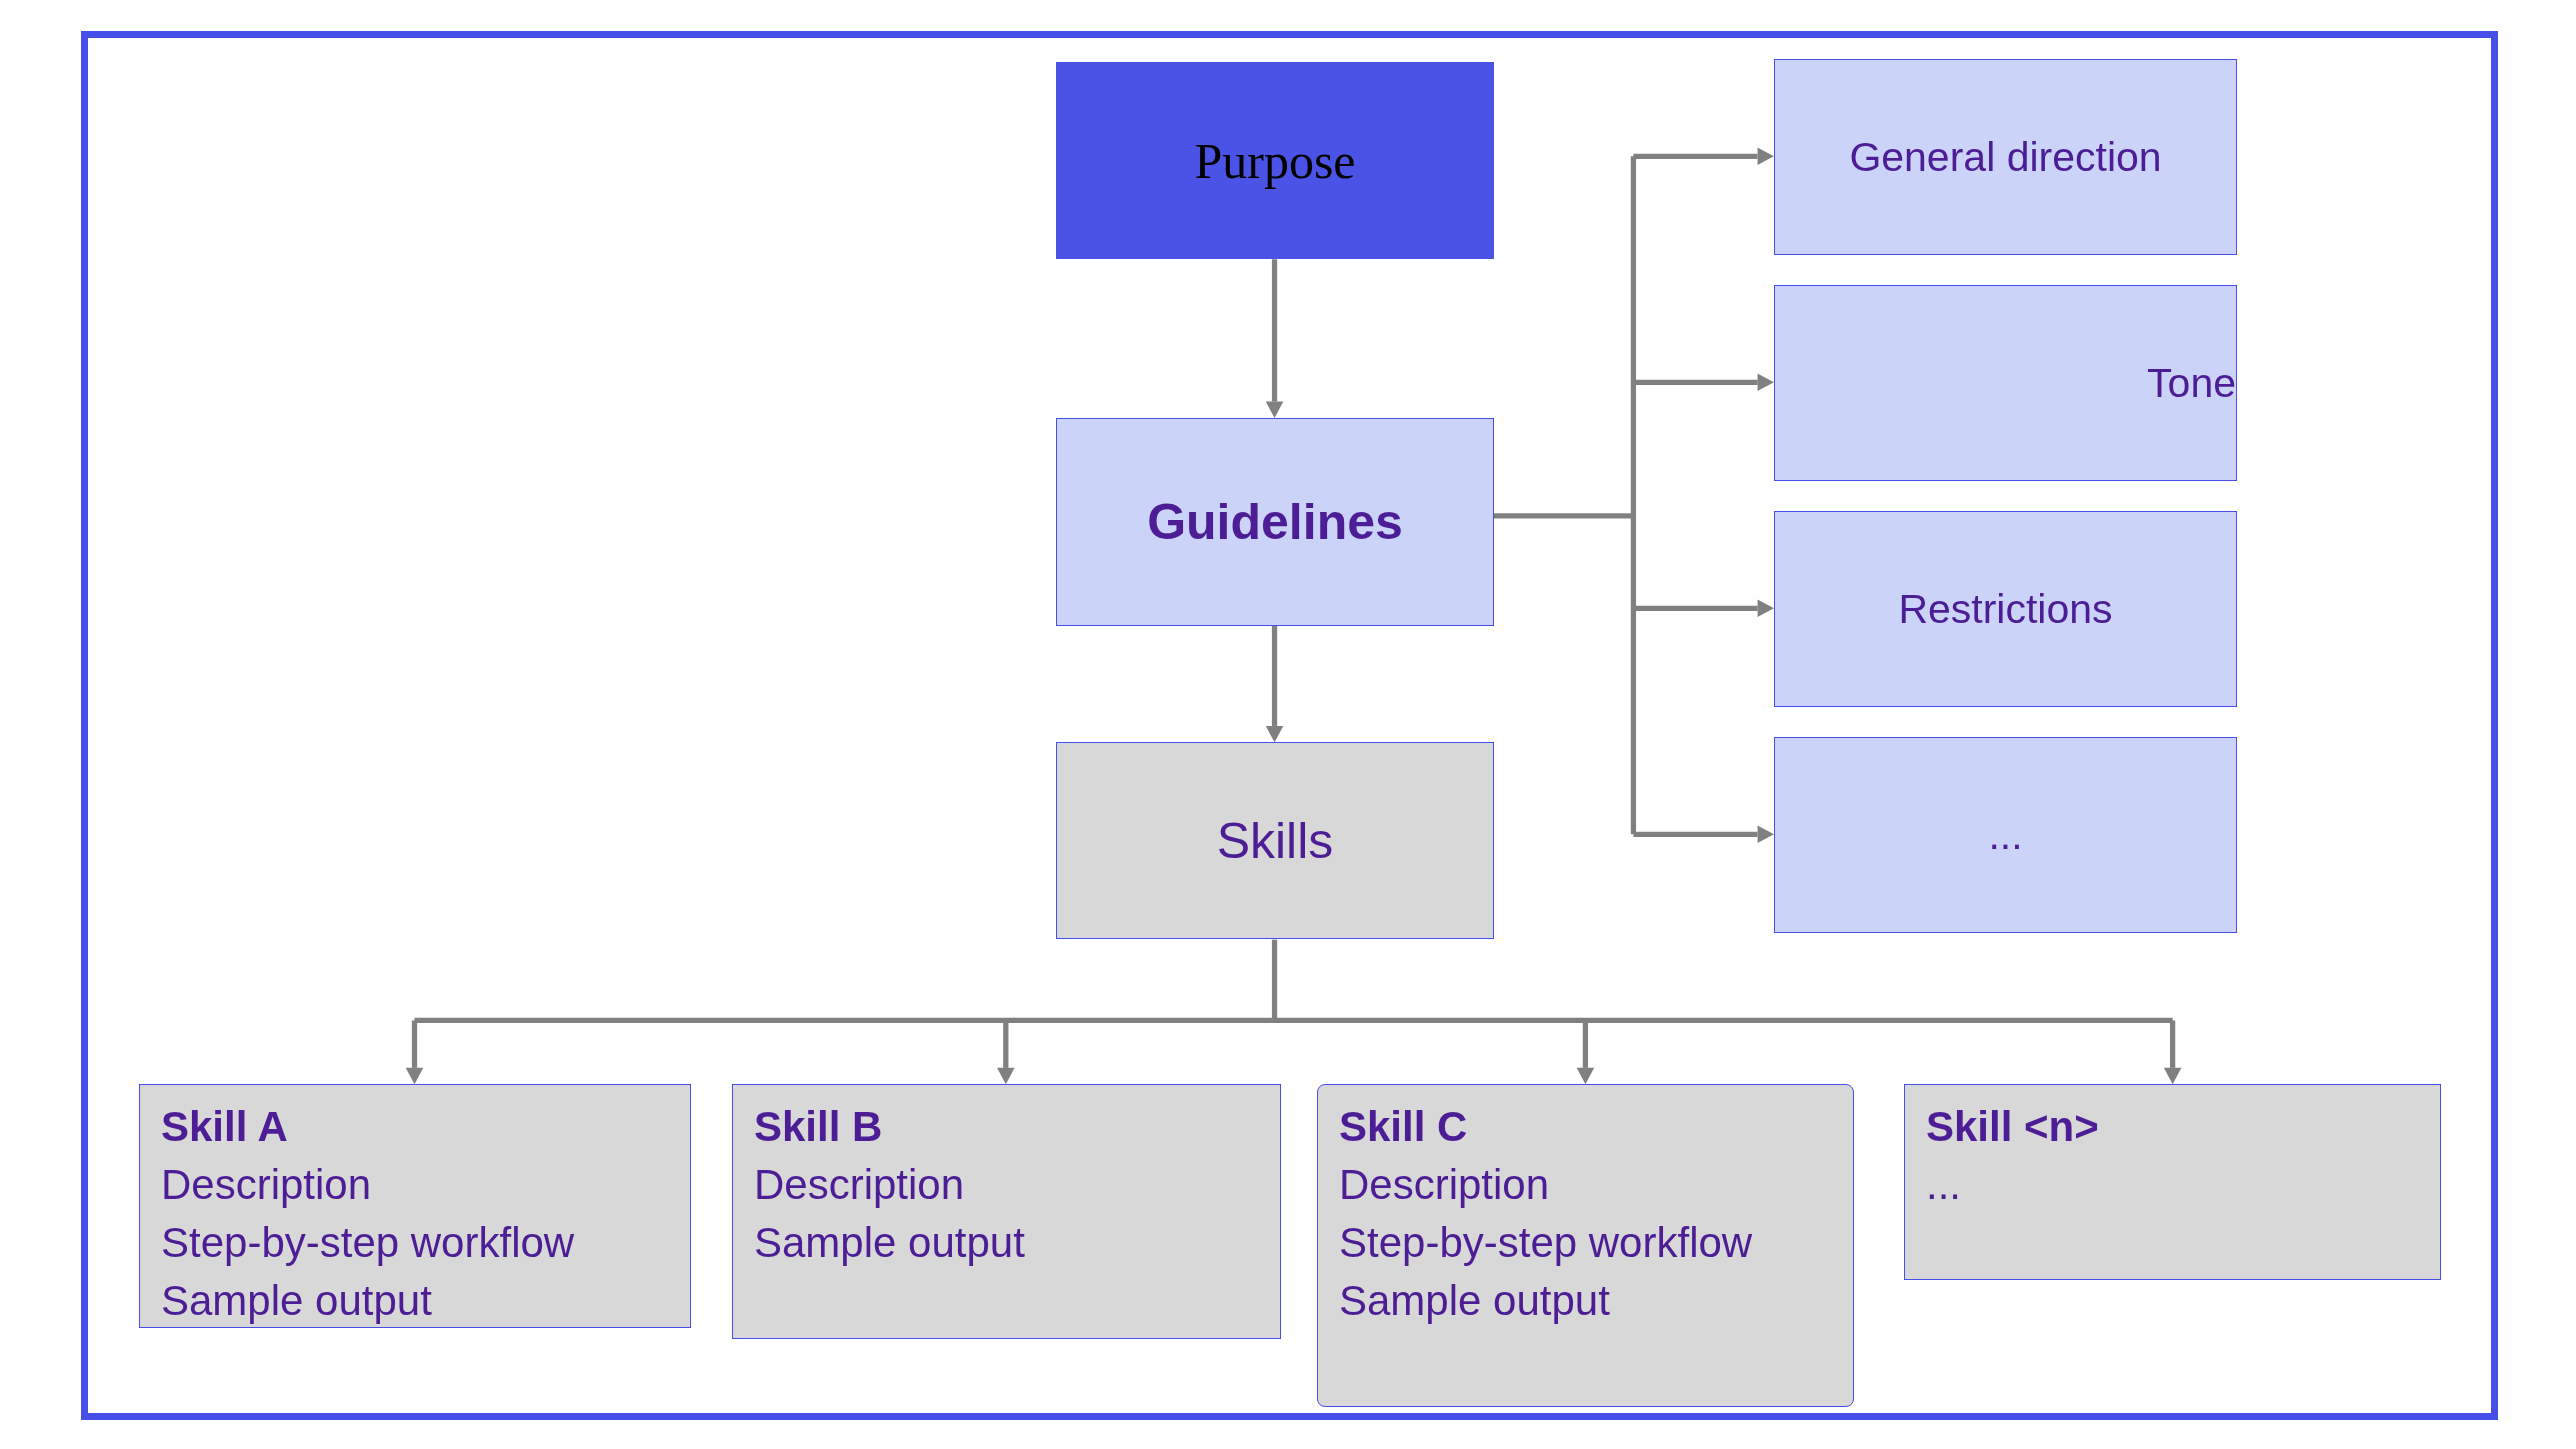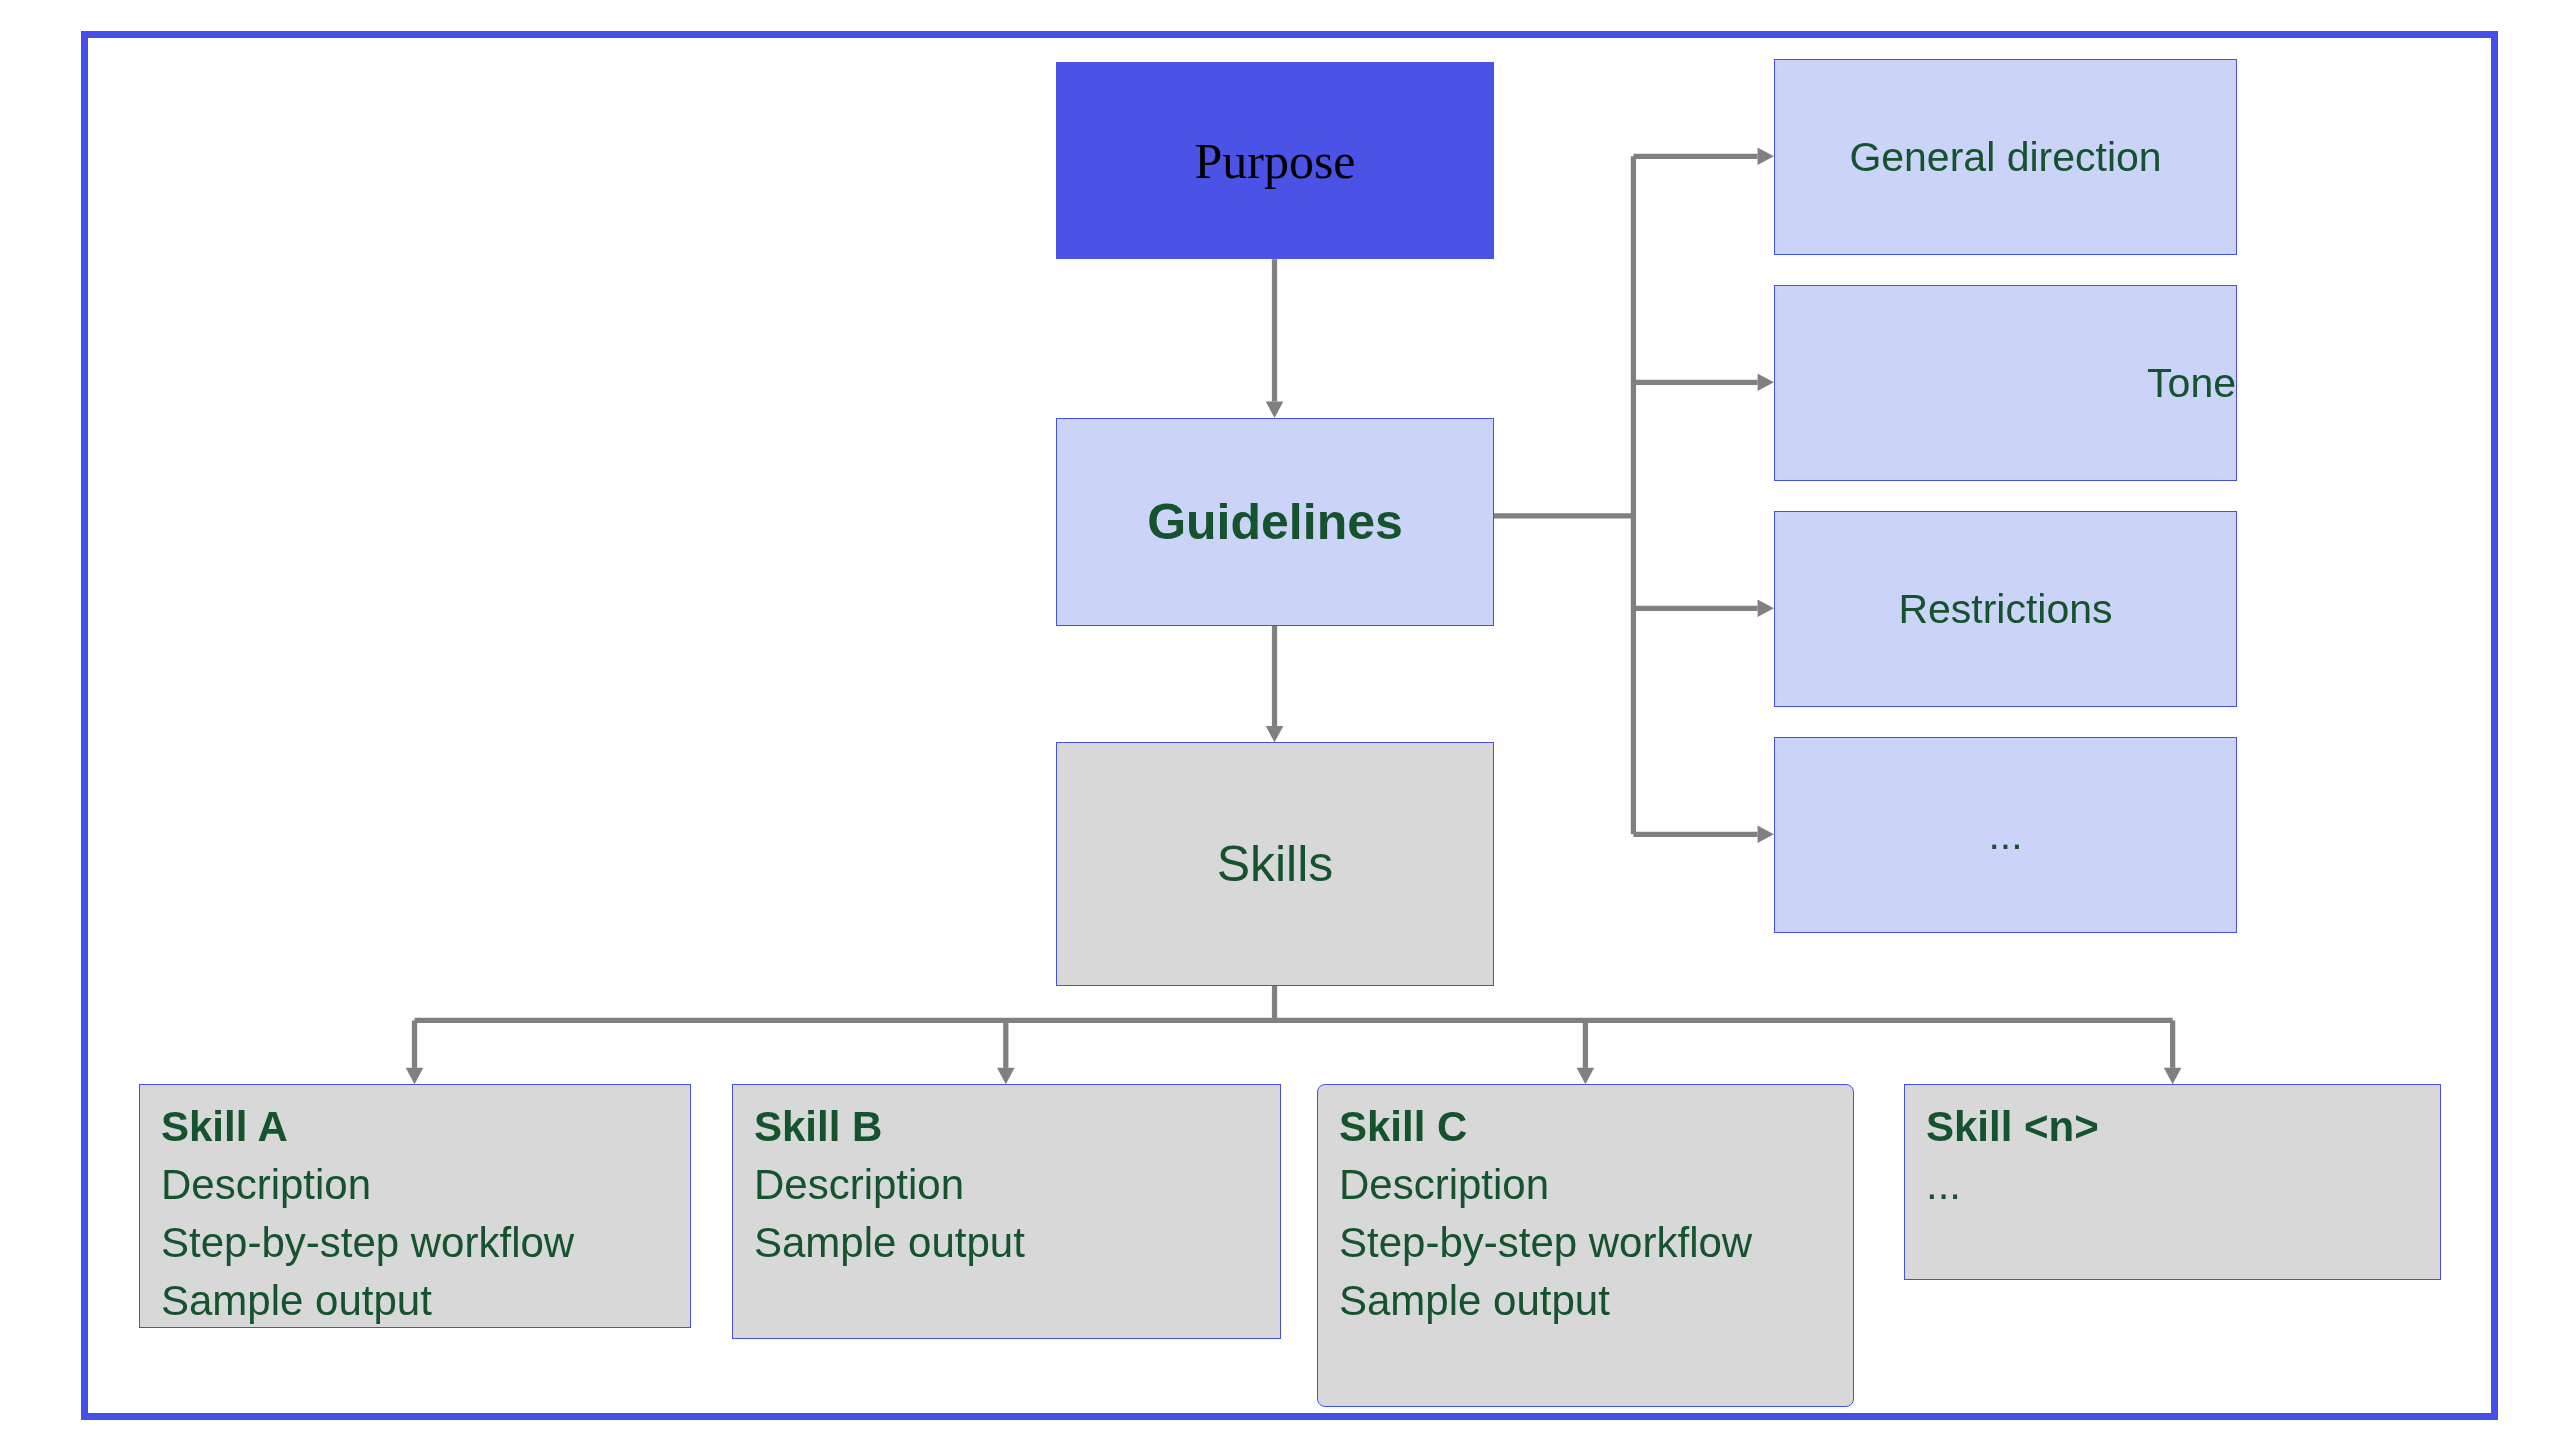--- a/index.html
+++ b/index.html
@@ -9,21 +9,21 @@
     -webkit-font-smoothing:antialiased;
   }
   .frame{
     position:absolute;left:81px;top:31px;width:2417px;height:1389px;
     border:7px solid var(--accent,#4650E8);box-sizing:border-box;background:#ffffff;
   }
   svg.connectors{position:absolute;left:0;top:0;width:2576px;height:1449px;}
   .node{
     position:absolute;box-sizing:border-box;display:flex;
     align-items:center;justify-content:center;text-align:center;
-    color:#14532d;
+    color:#4c1d95;
   }
   .node.filled-primary{
     background:var(--primary,#4A53E6);color:#000000;border:none;font-family:Liberation Serif, serif;
   }
   .node.filled-light{
     background:var(--light,#CBD3F8);border:1.8px solid var(--accent,#4650E8);
   }
   .node.filled-gray{
     background:var(--gray,#D8D8D8);border:1.8px solid var(--accent,#4650E8);
   }
@@ -105,21 +105,21 @@
 </svg>
 
 <div class="node filled-primary center-col" style="top:62px;height:197px;">
   <span>Purpose</span>
 </div>
 
 <div class="node filled-light center-col" style="top:418px;height:208px;font-weight:bold;">
   <span>Guidelines</span>
 </div>
 
-<div class="node filled-gray center-col" style="top:742px;height:244px;">
+<div class="node filled-gray center-col" style="top:742px;height:197px;">
   <span>Skills</span>
 </div>
 
 <div class="node filled-light right-col" style="top:59px;">
   <span>General direction</span>
 </div>
 
 <div class="node filled-light right-col" style="top:285px;justify-content:flex-end;">
   <span>Tone</span>
 </div>

